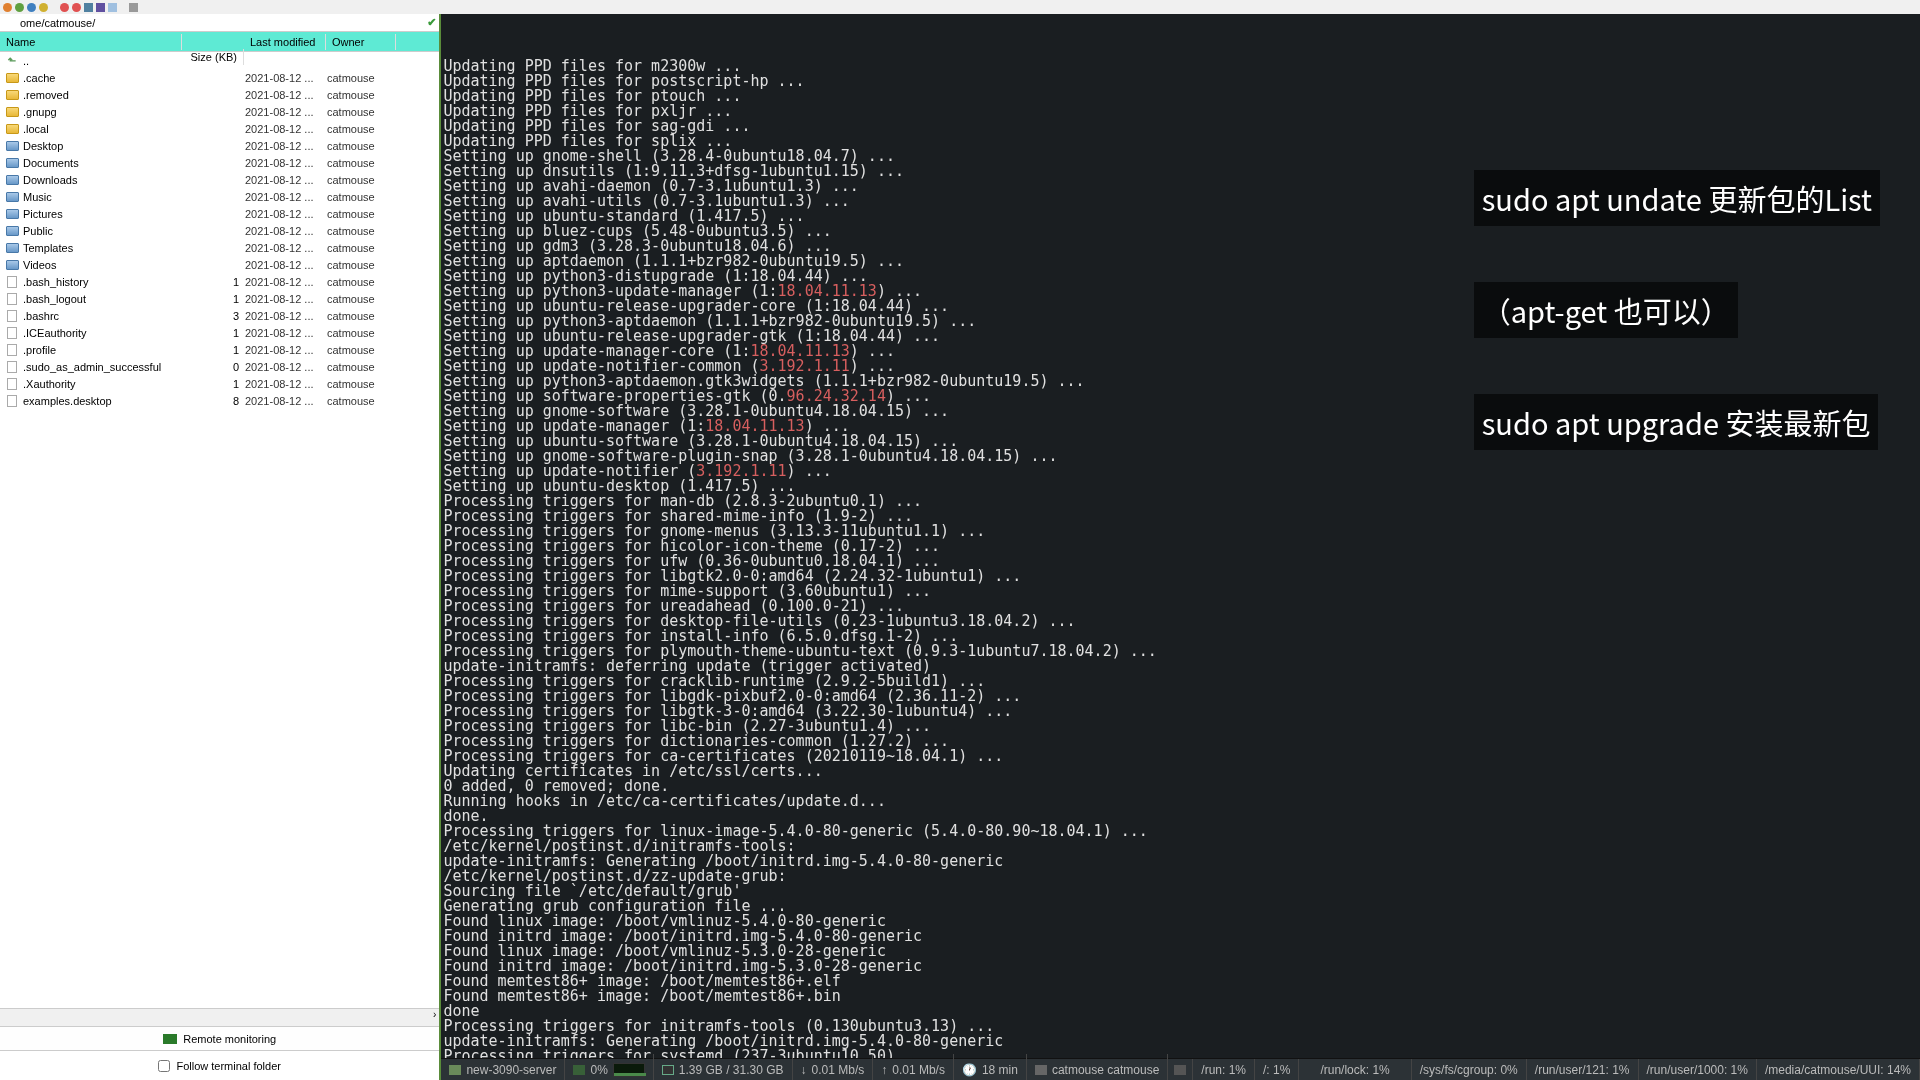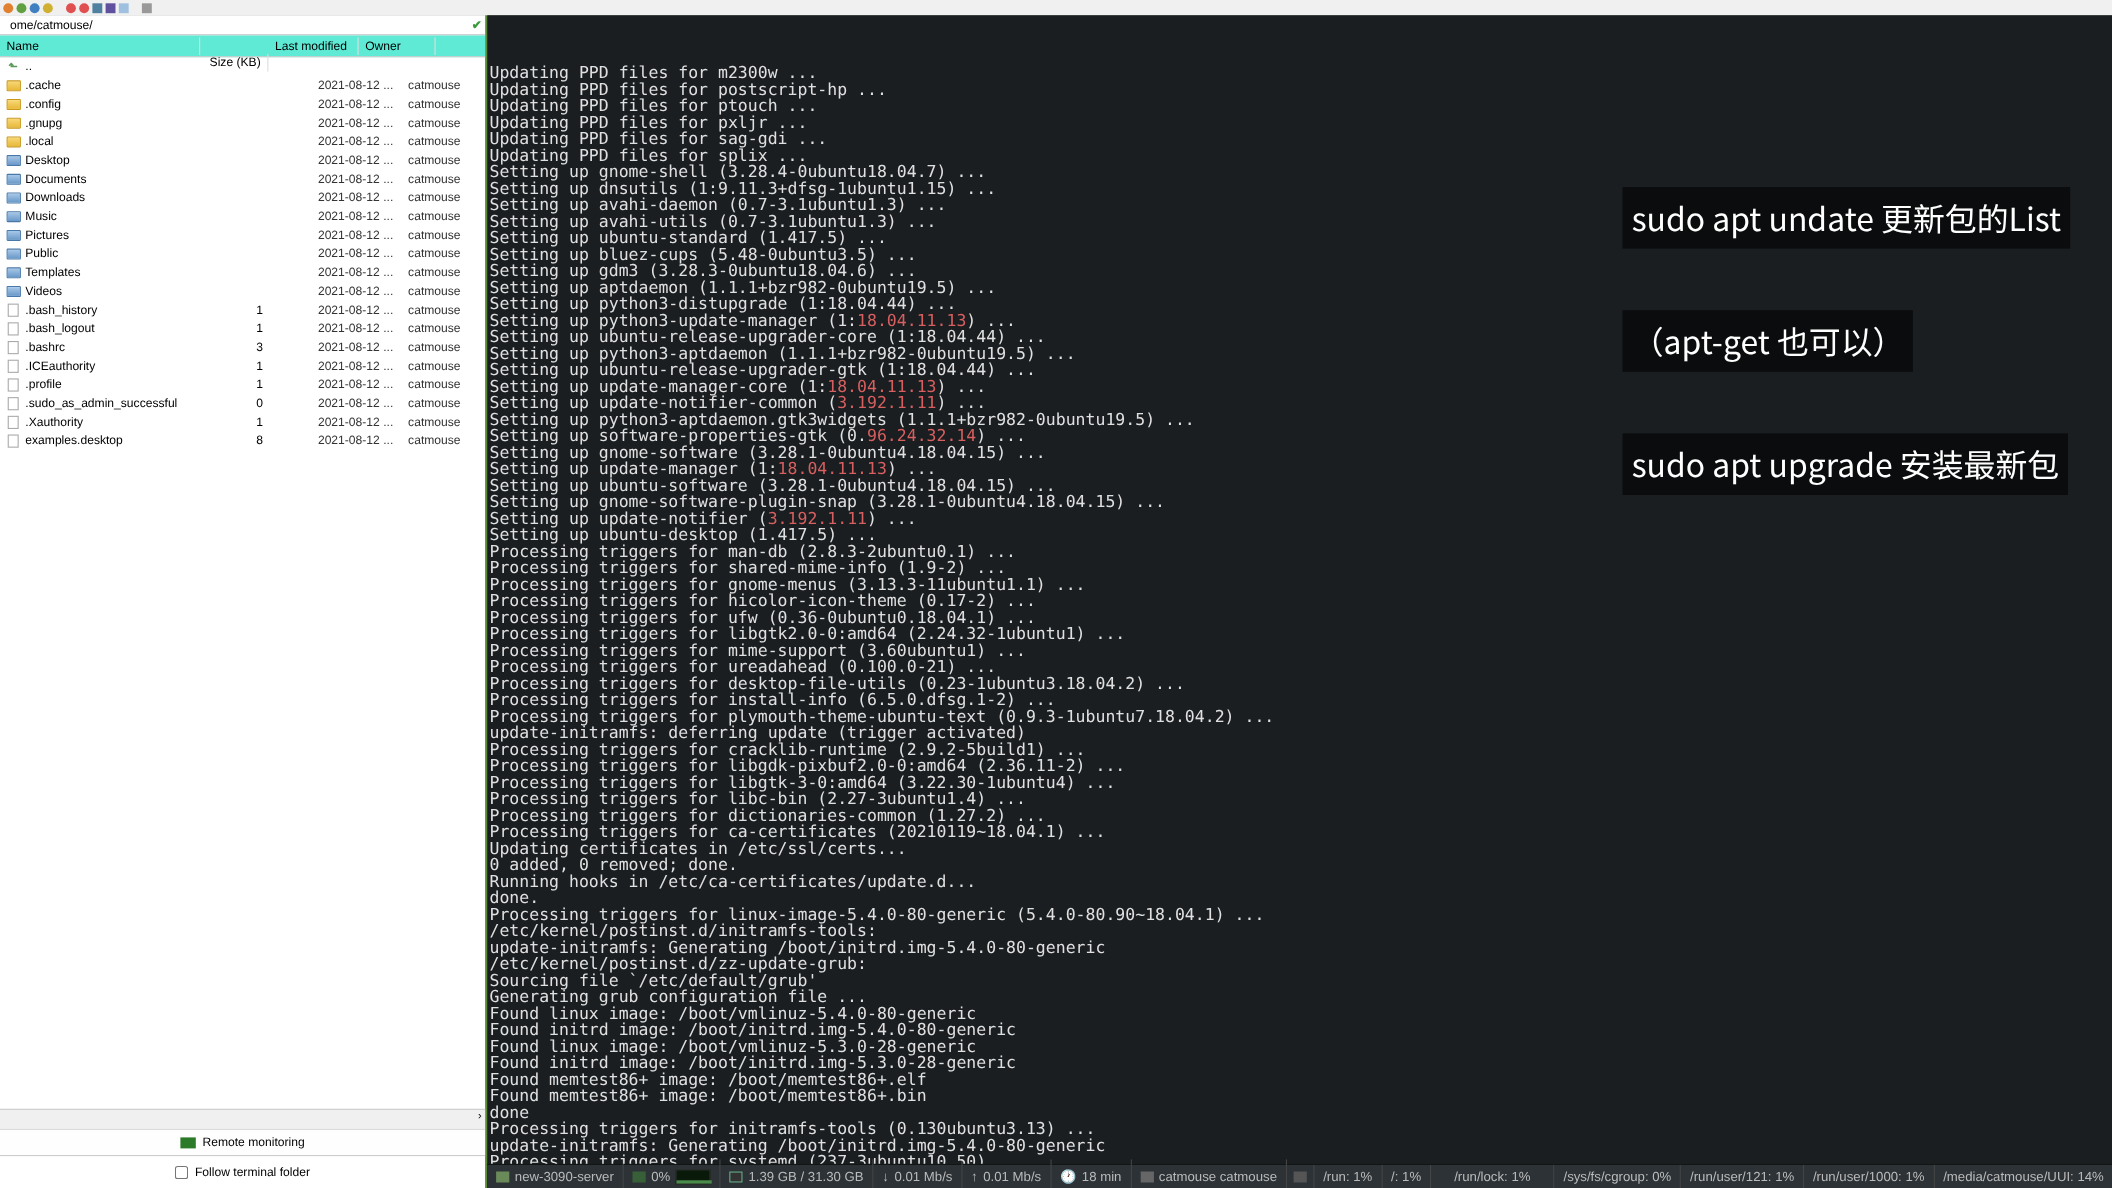--- a/index.html
+++ b/index.html
@@ -7,38 +7,38 @@
 
 
 .top-toolbar { background: #f0f0f0; height: 14px; display: flex; align-items: center; gap: 3px; padding: 0 3px; }
 .tb-dot { width: 9px; height: 9px; border-radius: 50%; display: inline-block; }
 .tb-sq { width: 9px; height: 9px; display: inline-block; background: #888; }
 
 .main { display: flex; height: calc(1080px - 14px); }
 
 
 .file-panel { width: 448px; background: #fff; border-right: 2px solid #5a8c3a; display: flex; flex-direction: column; color: #000; }
-.path-strip { height: 18px; background: #fff; border-bottom: 1px solid #ccc; display: flex; align-items: center; font-size: 11px; padding-left: 9px; position: relative; }
+.path-strip { height: 18px; background: #fff; border-bottom: 1px solid #ccc; display: flex; align-items: center; font-size: 11px; padding-left: 20px; position: relative; }
 .path-strip .check { position: absolute; right: 3px; color: #3a9a3a; font-weight: bold; }
 .file-header { display: flex; background: #5eead4; border-bottom: 1px solid #ccc; height: 20px; align-items: center; font-size: 11px; }
 .file-header div { padding: 2px 6px; border-right: 1px solid #ddd; }
 .col-name { width: 182px; }
 .col-size { width: 62px; text-align: right; margin-top: 31px; }
 .col-mod { width: 82px; }
 .col-own { width: 70px; }
 .file-list { flex: 1; overflow: hidden; }
 .file-row { display: flex; height: 17px; align-items: center; font-size: 11px; }
 .file-row .ficon { width: 16px; height: 12px; margin: 0 3px 0 4px; display: inline-flex; align-items: center; justify-content: center; }
 .folder-yellow { background: linear-gradient(#f8d878, #e8b838); border: 1px solid #c89818; border-radius: 1px; width: 13px; height: 10px; }
 .folder-blue { background: linear-gradient(#a8c8e8, #6898c8); border: 1px solid #4878a8; border-radius: 1px; width: 13px; height: 10px; }
 .file-icon { background: #fff; border: 1px solid #aaa; width: 10px; height: 12px; position: relative; }
 .updir-icon { color: #5a9a5a; font-weight: bold; font-size: 10px; }
 .file-row .fnm { width: 160px; white-space: nowrap; overflow: hidden; }
 .file-row .fsz { width: 62px; text-align: right; padding-right: 6px; }
-.file-row .fmd { width: 82px; color: #333; margin-left: 44px; }
+.file-row .fmd { width: 82px; color: #333; }
 .file-row .fow { width: 70px; color: #333; }
 .hscroll { height: 18px; background: #f0f0f0; border-top: 1px solid #ccc; position: relative; }
 .hscroll .arrow { position: absolute; right: 3px; font-size: 10px; }
 
 .remote-mon { height: 24px; display: flex; align-items: center; justify-content: center; gap: 6px; border-top: 1px solid #ccc; background: #fefefe; }
 .rm-icon { width: 14px; height: 10px; background: #2a7a2a; display: inline-block; }
 .follow-row { height: 30px; display: flex; align-items: center; justify-content: center; gap: 6px; border-top: 1px solid #ccc; }
 .follow-row input { width: 12px; height: 12px; }
 
 
@@ -108,21 +108,21 @@
           </span>
           <span class="fnm">.cache</span>
           <span class="fsz"></span>
           <span class="fmd">2021-08-12 ...</span>
           <span class="fow">catmouse</span>
         </div>
         <div class="file-row">
           <span class="ficon">
             <span class="folder-yellow"></span>
           </span>
-          <span class="fnm">.config</span>
+          <span class="fnm">.removed</span>
           <span class="fsz"></span>
           <span class="fmd">2021-08-12 ...</span>
           <span class="fow">catmouse</span>
         </div>
         <div class="file-row">
           <span class="ficon">
             <span class="folder-yellow"></span>
           </span>
           <span class="fnm">.gnupg</span>
           <span class="fsz"></span>

